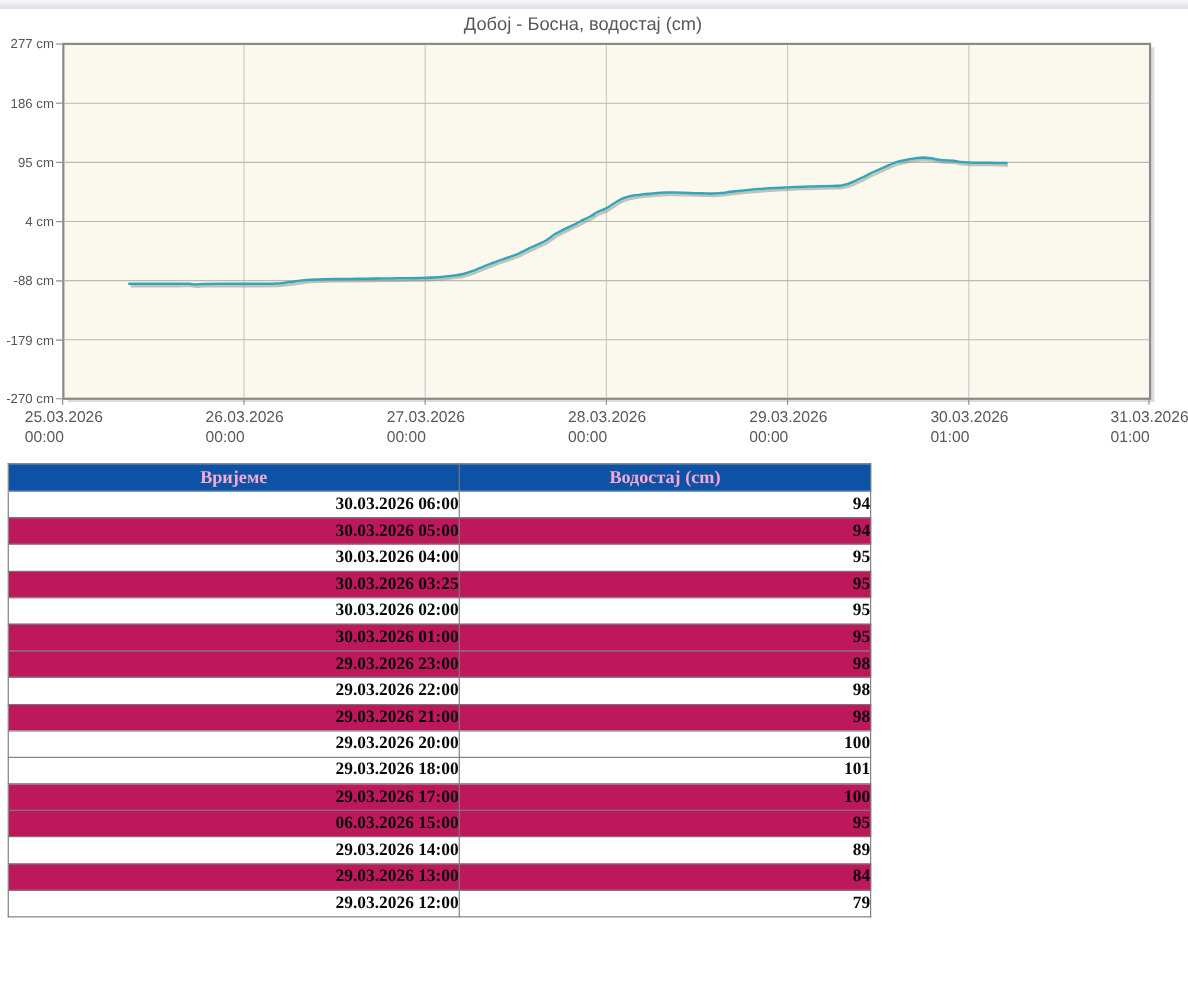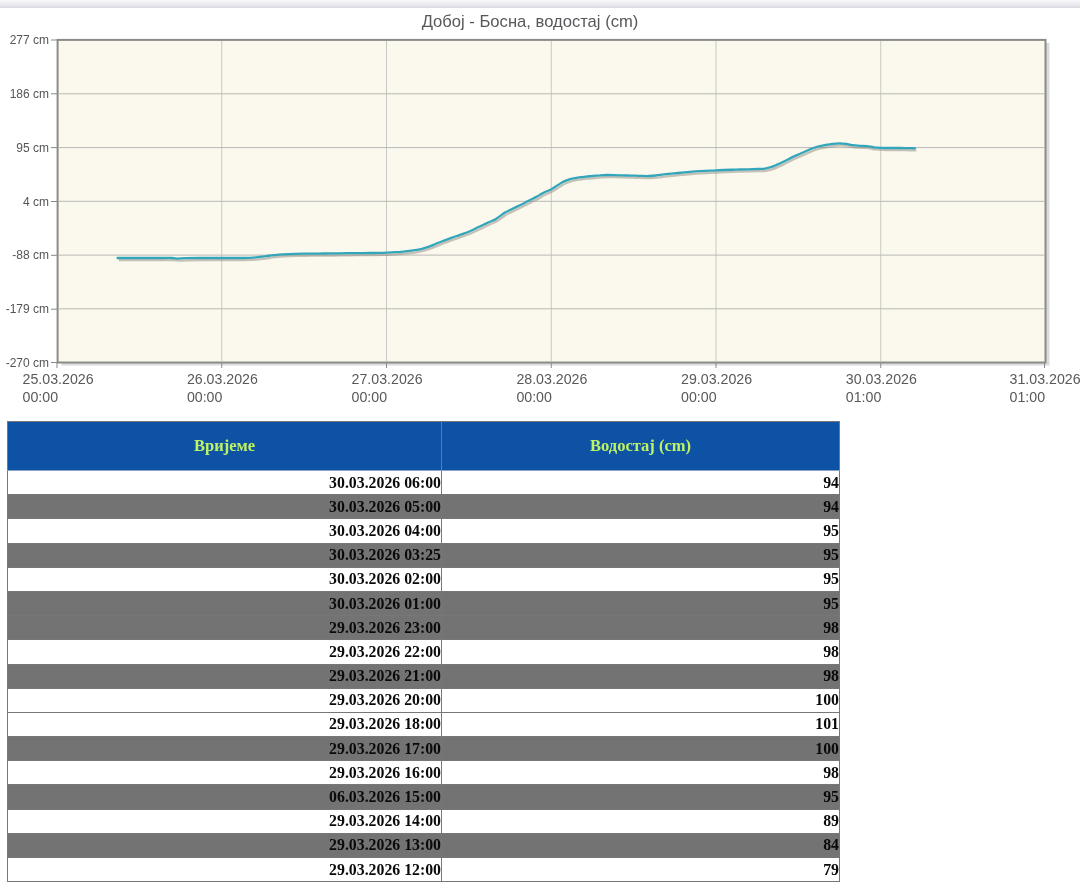--- a/index.html
+++ b/index.html
@@ -1,25 +1,25 @@
 <!DOCTYPE html>
 <html><head>
 <meta charset="utf-8">
 <style>
   html,body{margin:0;padding:0;background:#ffffff;overflow:hidden;}
   body{width:1080px;height:894px;overflow:hidden;font-family:"Liberation Sans",sans-serif;}
   .topbar{height:7px;width:1080px;background:linear-gradient(#f9f9fb,#e1e1e9);border-bottom:1px solid #dbdbe4;}
   .chartwrap{position:absolute;top:0;left:0;width:940px;height:412px;}
   table.data{border-collapse:collapse;position:absolute;top:421px;left:7px;
     font-family:"Liberation Serif",serif;font-weight:bold;font-size:15.8px;color:#0a0a0a;}
-  table.data th{background:#0e52a6;color:#bef264;width:409px;height:24px;
-    border:1px solid #777;border-bottom:1px solid #8aa2c4;font-size:16.5px;padding:12px;}
+  table.data th{background:#0e52a6;color:#f9a8d4;width:409px;height:24px;
+    border:1px solid #777;border-bottom:1px solid #8aa2c4;font-size:16.5px;padding:0;}
   table.data th.c2{width:373px;}
   table.data td{border:1px solid #777;text-align:right;height:23.2px;padding:0;}
-  table.data tr.alt td{background:#737373;}
+  table.data tr.alt td{background:#be185d;}
 </style>
 </head>
 <body>
 <div class="topbar"></div>
 <div class="chartwrap">
 <svg width="1080" height="412" xmlns="http://www.w3.org/2000/svg">
 
   <text x="530" y="27" font-size="16.6" fill="#58585c" text-anchor="middle">Добој - Босна, водостај (cm)</text>
 
   <rect x="61.5" y="43" width="988" height="322.5" fill="#a9a9a9" opacity="0.42"></rect>
@@ -137,24 +137,20 @@
         <td>100</td>
       </tr>
 <tr>
         <td>29.03.2026 18:00</td>
         <td>101</td>
       </tr>
 <tr class="alt">
         <td>29.03.2026 17:00</td>
         <td>100</td>
       </tr>
-<tr>
-        <td>29.03.2026 16:00</td>
-        <td>98</td>
-      </tr>
 <tr class="alt">
         <td>06.03.2026 15:00</td>
         <td>95</td>
       </tr>
 <tr>
         <td>29.03.2026 14:00</td>
         <td>89</td>
       </tr>
 <tr class="alt">
         <td>29.03.2026 13:00</td>

